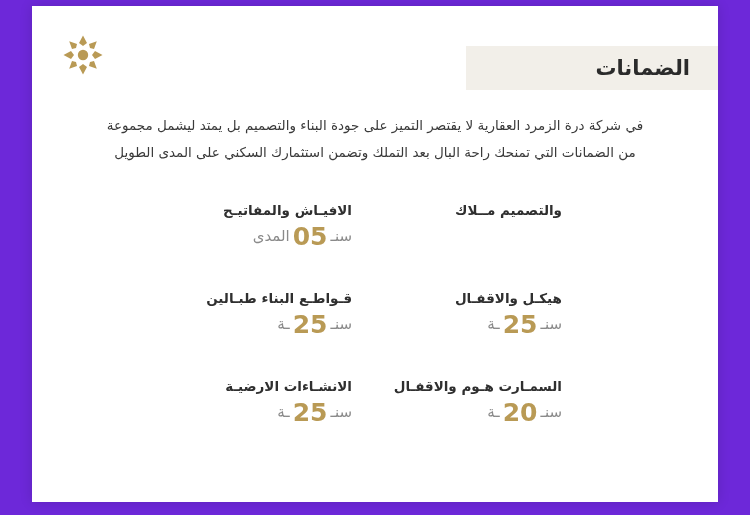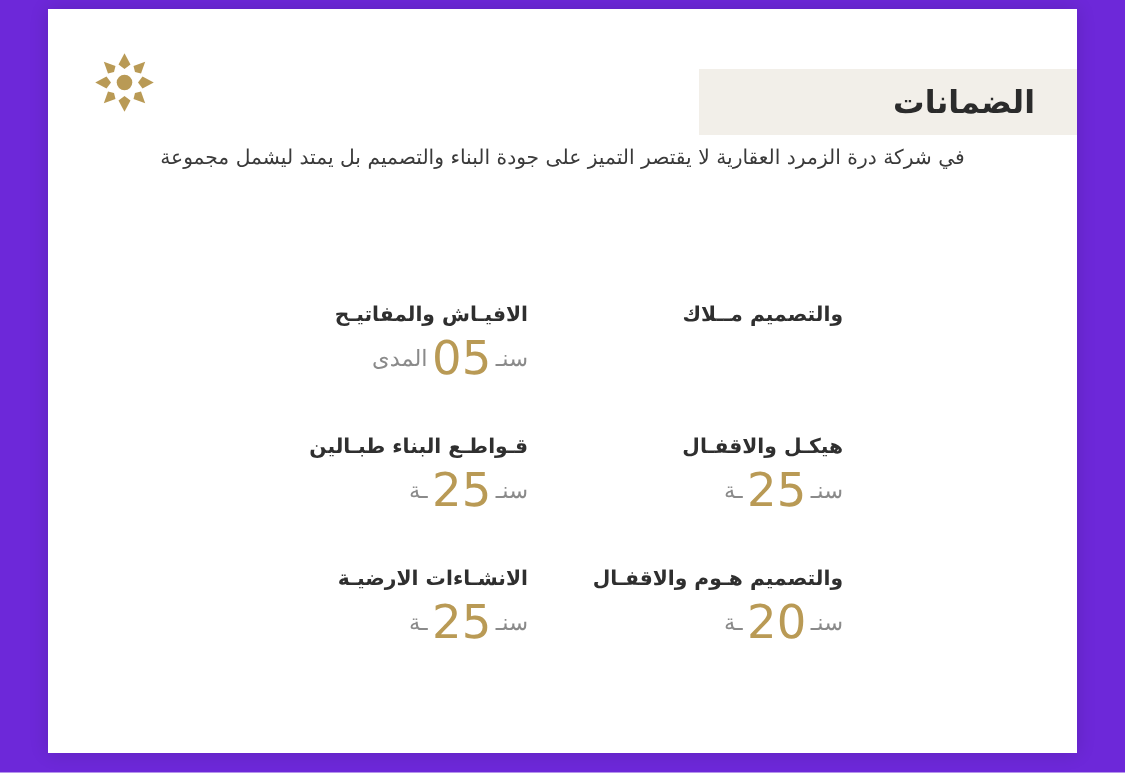--- a/index.html
+++ b/index.html
@@ -59,21 +59,21 @@
     font-size: 21px;
     font-weight: bold;
     color: #2b2b2b;
     letter-spacing: 0px;
     direction: rtl;
   }
 
   
   .intro {
     position: absolute;
-    top: 86px;
+    top: 106px;
     right: 60px;
     width: 566px;
     text-align: center;
     color: #3a3a3a;
     font-size: 13.5px;
     line-height: 2.0;
     direction: rtl;
   }
   .intro .line {
     display: block;
@@ -111,23 +111,23 @@
     white-space: nowrap;
     line-height: 1;
   }
   .cell .value .word {
     font-size: 15px;
     color: #8a8a8a;
     letter-spacing: 2px;
     vertical-align: middle;
   }
   .cell .value .num {
-    font-size: 31px;
+    font-size: 25px;
     color: #b99a55;
-    font-weight: normal;
+    font-weight: bold;
     vertical-align: middle;
     margin: 0 1px;
   }
   .cell .value .word-right {
     margin-left: 2px;
   }
   .cell .value .word-left {
     margin-right: 2px;
   }
 </style>
@@ -152,20 +152,21 @@
         </g>
       </svg>
     </div>
 
     <div class="title-band">
       <span class="title-text">الضمانات</span>
     </div>
 
     <div class="intro">
       <span class="line">في شركة درة الزمرد العقارية لا يقتصر التميز على جودة البناء والتصميم بل يمتد ليشمل مجموعة</span>
+      <span class="line">من الضمانات التي تمنحك راحة البال بعد التملك وتضمن استثمارك السكني على المدى الطويل</span>
     </div>
 
     <div class="grid">
 
       <div class="cell">
         <div class="label">والتصميم مــلاك</div>
       </div>
 
       <div class="cell">
         <div class="label">الافيـاش والمفاتيـح</div>
@@ -182,21 +183,21 @@
       </div>
 
       <div class="cell">
         <div class="label">قـواطـع البناء طبـالين</div>
         <div class="value">
           <span class="word word-right">سنـ</span><span class="num">25</span><span class="word word-left">ـة</span>
         </div>
       </div>
 
       <div class="cell">
-        <div class="label">والتصميم هـوم والاقفـال</div>
+        <div class="label">السمـارت هـوم والاقفـال</div>
         <div class="value">
           <span class="word word-right">سنـ</span><span class="num">20</span><span class="word word-left">ـة</span>
         </div>
       </div>
 
       <div class="cell">
         <div class="label">الانشـاءات الارضيـة</div>
         <div class="value">
           <span class="word word-right">سنـ</span><span class="num">25</span><span class="word word-left">ـة</span>
         </div>

